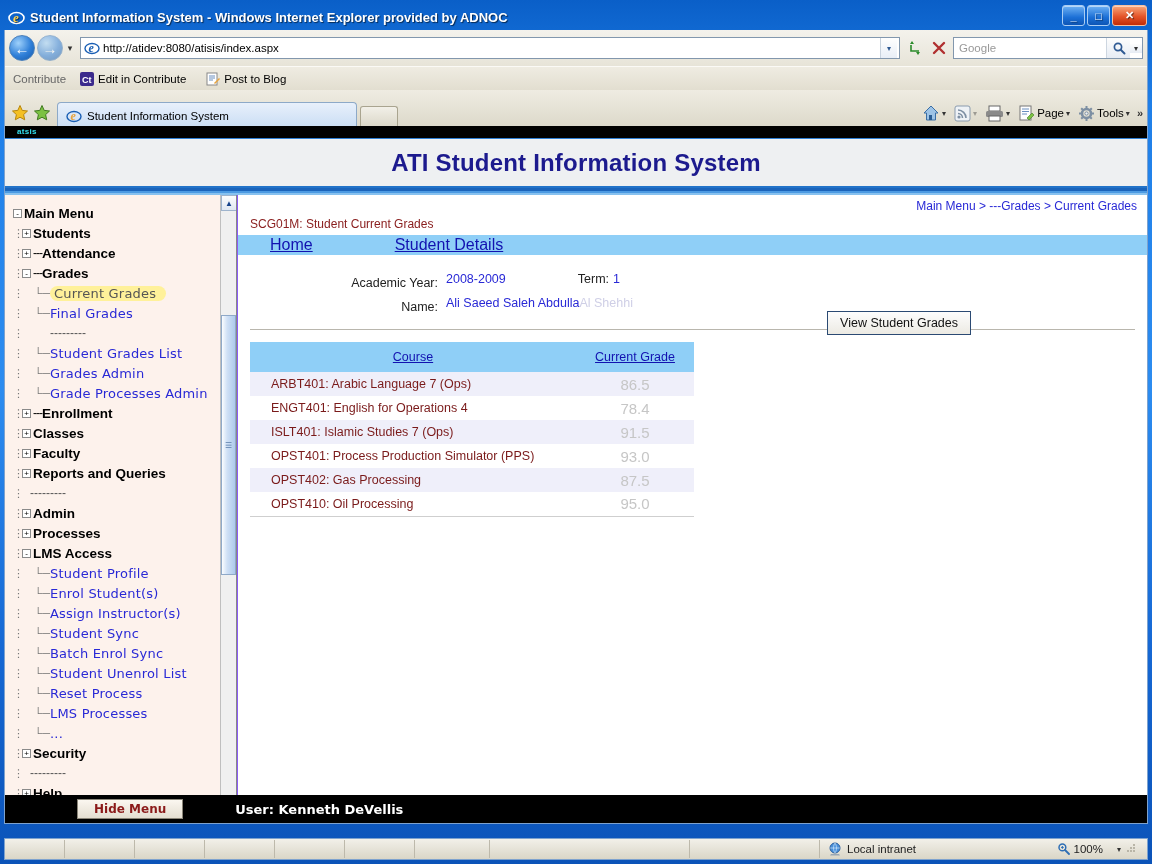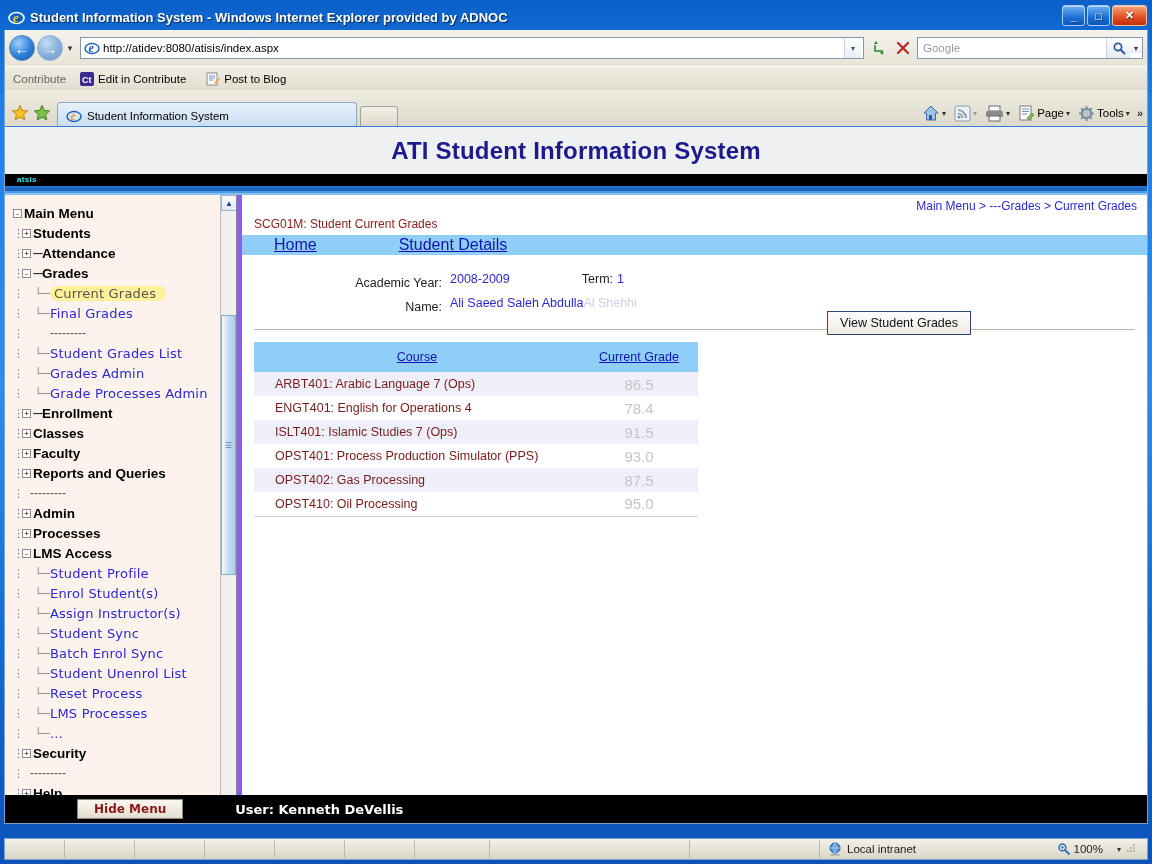--- a/index.html
+++ b/index.html
@@ -74,21 +74,21 @@
     width: 17px; height: 20px; border-left: 1px solid #c8d2dd;
     display:flex; align-items:center; justify-content:center;
     font-size:8px; color:#2f5a93; background:linear-gradient(to bottom,#fff,#e8eef6);
   }
   .tbbtn {
     width: 24px; height: 24px; border: 1px solid transparent; border-radius:3px;
     display:flex;align-items:center;justify-content:center; flex:none;
     font-size:14px; font-weight:bold;
   }
   #searchbox {
-    width: 226px; height:22px; background:#fff; border:1px solid #8297ad;
+    width: 190px; height:22px; background:#fff; border:1px solid #8297ad;
     display:flex; align-items:center; margin-left:2px; flex:none;
   }
   #search-text { flex:1; padding-left:5px; font-size:11.5px; color:#999; }
   .searchgo {
     width:24px; height:20px; display:flex; align-items:center; justify-content:center;
     background:linear-gradient(to bottom,#fdfdfd,#e6ecf4); border-left:1px solid #cdd6e0;
     color:#2f5a93; font-size:12px;
   }
   .searchdd { width:12px; text-align:center; font-size:8px; color:#333; background:linear-gradient(to bottom,#fdfdfd,#e6ecf4);}
 
@@ -211,21 +211,21 @@
     position:absolute; left:0; right:0; top:120px; height: 260px;
     background:linear-gradient(to right,#fbfdff,#cfe0f5 40%,#aecaec);
     border:1px solid #8fa9c8;
     display:flex;align-items:center;justify-content:center;
     font-size:8px; color:#5b7fab;
   }
 
   
   #main {
     flex:1; position:relative; background:#fff; overflow:hidden;
-    border-left: 5px solid #8b5cf6;
+    border-left: 1px solid #8b5cf6;
   }
   #main-inner { position:absolute; left:0; right:0; top:0; bottom:16px; overflow:hidden; padding: 0; }
   #breadcrumb {
     text-align:right; padding: 4px 10px 2px 0;
     font-size: 12px; color:#2929D6;
   }
   #formcode {
     font-size: 12px; color:#8B2020;
     padding: 2px 0 3px 12px;
   }
@@ -485,26 +485,26 @@
           <span>Tools</span>
           <span class="carettiny">▾</span>
         </span>
         <span style="font-size:11px;font-weight:bold;color:#333;margin-left:2px;">»</span>
       </div>
     </div>
   </div>
 
   <div id="page">
 
+    <div id="atsisbar">
+      <span class="lbl">atsis</span>
+    </div>
+
     <div id="banner">
       <span id="banner-title">ATI Student Information System</span>
-    </div>
-
-    <div id="atsisbar">
-      <span class="lbl">atsis</span>
     </div>
     <div id="banner-rule"></div>
 
     <div id="body-split">
 
       <div id="sidebar">
         <div id="tree">
             <div class="node">
               <span class="tog">-</span>
               <span class="lbl-bold">Main Menu</span>

